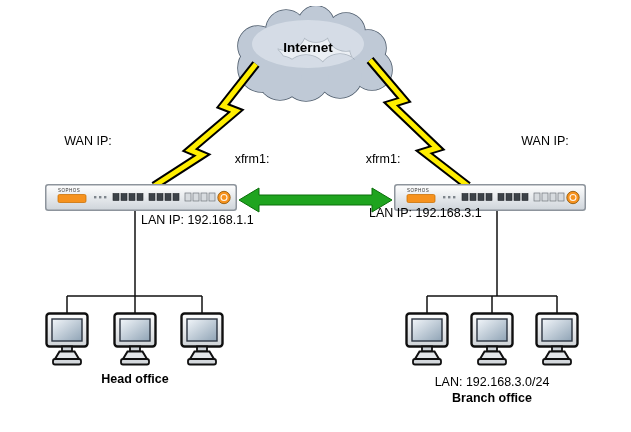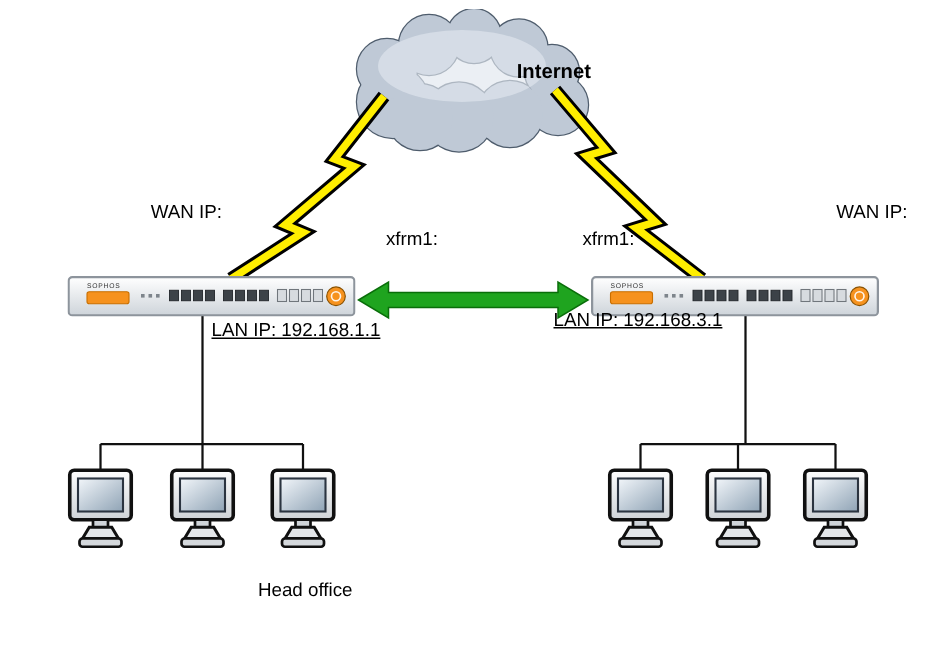--- a/index.html
+++ b/index.html
@@ -2,24 +2,24 @@
 <html><head>
 <meta charset="utf-8">
 <style>
   html,body{margin:0;padding:0;background:#fff;}
   .canvas{
     position:relative;width:631px;height:432px;background:#ffffff;overflow:hidden;
     font-family:"Liberation Sans",sans-serif;color:#000;
   }
   .canvas > svg{position:absolute;}
   .overlay{left:0;top:0;pointer-events:none;}
-  .label{position:absolute;font-size:12.5px;line-height:16px;text-align:right;white-space:nowrap;z-index:4;}
-  .label.la{text-align:right;text-decoration:underline;}
+  .label{position:absolute;font-size:12.5px;line-height:16px;text-align:center;white-space:nowrap;z-index:4;}
+  .label.la{text-align:right;}
   .internet{left:222px;top:40px;width:172px;font-weight:bold;font-size:13.5px;z-index:4;}
-  .site-name{font-weight:normal;margin-top:14px;}
+  .site-name{font-weight:bold;}
   .cloud{z-index:0;}
   .overlay{z-index:1;}
   .appliance,.pc{z-index:2;}
   .cloud-stroke circle{fill:#bfc9d6;stroke:#4f5d6d;stroke-width:1.6;}
   .cloud-fill circle{fill:#bfc9d6;stroke:none;}
   .net-line line{stroke:#111;stroke-width:1.5;}
   .bolt-outline{fill:none;stroke:#000;stroke-width:9;stroke-linejoin:miter;stroke-miterlimit:8;}
   .bolt-core{fill:none;stroke:#ffee00;stroke-width:5;stroke-linejoin:miter;stroke-miterlimit:8;}
   .tunnel{fill:#1fa41f;stroke:#0a6e0a;stroke-width:1;}
 </style>
@@ -177,14 +177,18 @@
   <div class="label" style="left:343px;top:151px;width:80px">
     <div>xfrm1:</div>
   </div>
 
   <div class="label la" style="left:141px;top:212px">LAN IP: 192.168.1.1</div>
   <div class="label la" style="left:369px;top:205px">LAN IP: 192.168.3.1</div>
 
   <div class="label" style="left:35px;top:371px;width:200px">
     <div class="site-name">Head office</div>
   </div>
+  <div class="label" style="left:392px;top:374px;width:200px">
+    <div>LAN: 192.168.3.0/24</div>
+    <div class="site-name">Branch office</div>
+  </div>
 
 </div>
 
 </body></html>

